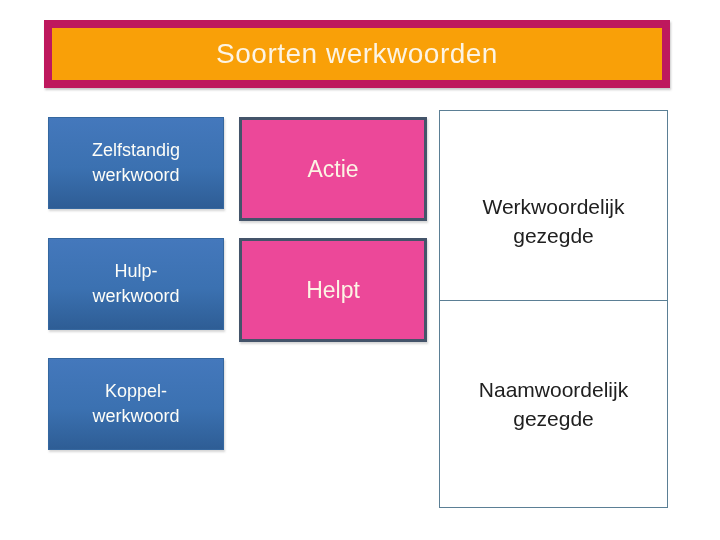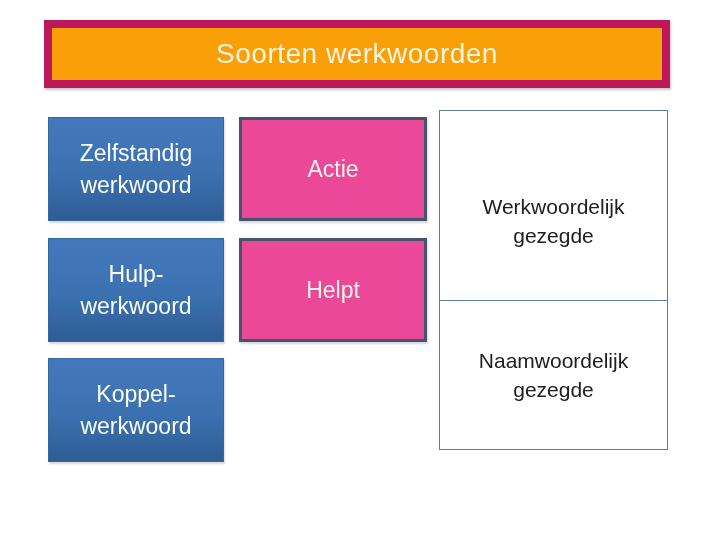--- a/index.html
+++ b/index.html
@@ -20,44 +20,44 @@
   }
   .banner-title{
     color:#FCF4E4;font-size:28px;letter-spacing:0.5px;
   }
   .box{
     position:absolute;box-sizing:border-box;
     display:flex;align-items:center;justify-content:center;
     text-align:center;white-space:pre-line;
   }
   .box-blue{
-    left:48px;width:176px;height:104px;
+    left:48px;width:176px;height:92px;
     background:linear-gradient(180deg,#4478BC 0%,#3B71B1 55%,#2E5D95 100%);
     border:1px solid #35679F;
-    color:#FDFDF8;font-size:23px;line-height:1.4;
+    color:#FDFDF8;font-size:18px;line-height:1.4;
     box-shadow:1px 2px 2px rgba(120,120,120,0.3);
   }
   .box-orange{
     left:239px;width:188px;height:104px;
     background:#ec4899;
     border:3px solid #44546A;
     color:#FCF4E4;font-size:23px;line-height:1.4;
     box-shadow:1px 2px 2px rgba(120,120,120,0.3);
   }
   .box-white{
     left:439px;width:229px;
     background:#ffffff;
     border:1px solid #5B7F95;
     color:#202020;font-size:21px;line-height:1.4;
   }
   .row-1{top:117px;}
   .row-2{top:238px;}
   .row-3{top:358px;text-align:center;}
   .right-a{top:110px;height:222px;}
-  .right-b{top:300px;height:150px;}
+  .right-b{top:300px;height:208px;}
 </style>
 </head>
 <body>
 
 <div class="slide">
 
   <div class="banner">
     <span class="banner-title">Soorten werkwoorden</span>
   </div>
 

